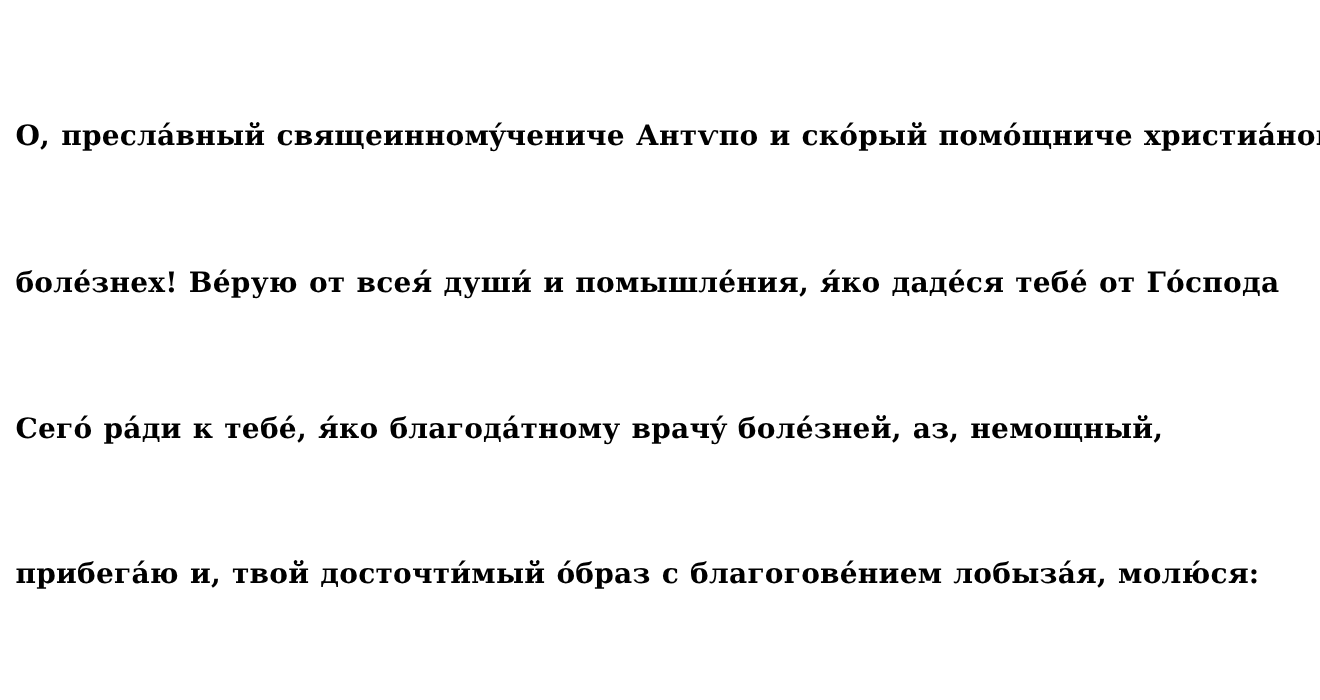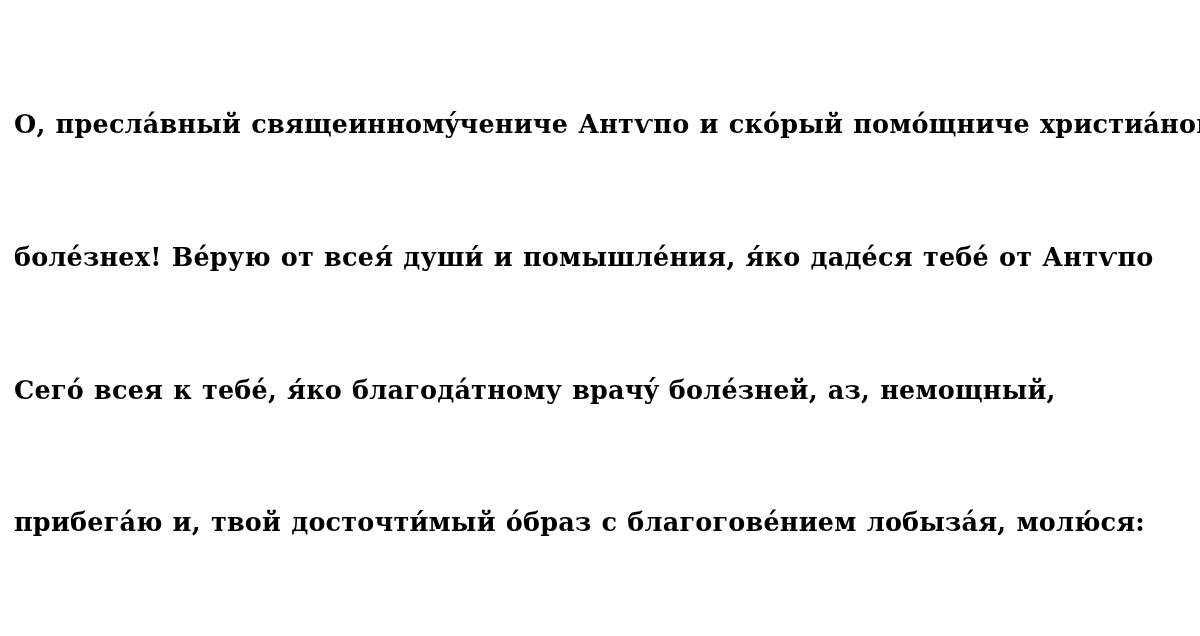--- a/index.html
+++ b/index.html
@@ -35,22 +35,22 @@
     display: block;
     white-space: nowrap;
   }
 </style>
 </head>
 <body>
 
 <div class="page">
   <div class="prayer-text">
     <span class="line">О, преслáвный свящеинномýчениче Антѵпо и скóрый помóщниче христиáном в</span>
-    <span class="line">болéзнех! Вéрую от всея́ души́ и помышлéния, я́ко дадéся тебé от Антѵпо</span>
-    <span class="line">Сегó всея к тебé, я́ко благодáтному врачý болéзней, аз, немощный,</span>
+    <span class="line">болéзнех! Вéрую от всея́ души́ и помышлéния, я́ко дадéся тебé от Гóспода</span>
+    <span class="line">Сегó рáди к тебé, я́ко благодáтному врачý болéзней, аз, немощный,</span>
     <span class="line">прибегáю и, твой досточти́мый óбраз с благоговéнием лобызáя, молю́ся:</span>
     
     
     
     
     
     
     
     
     

